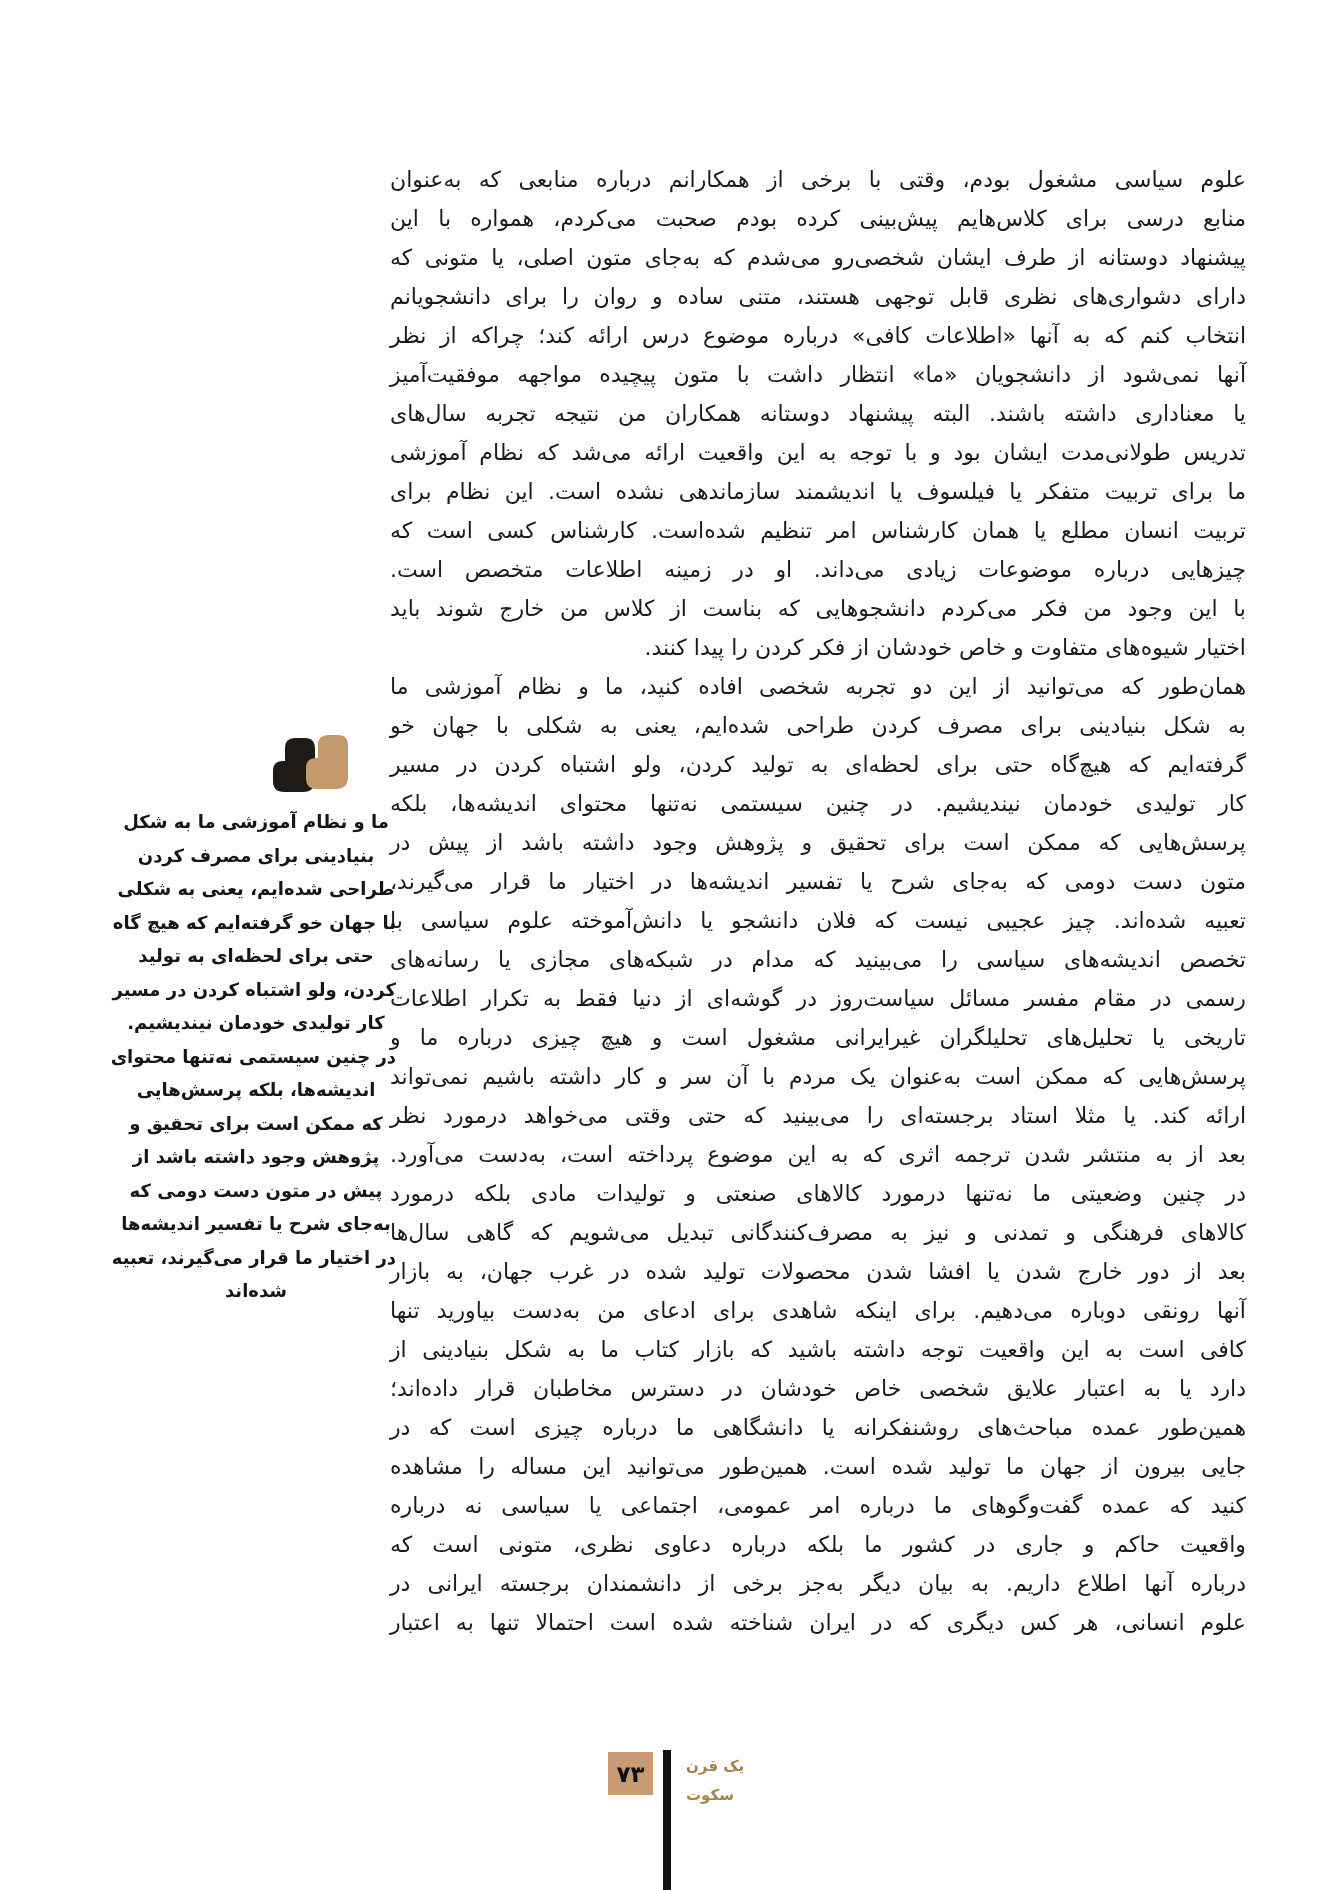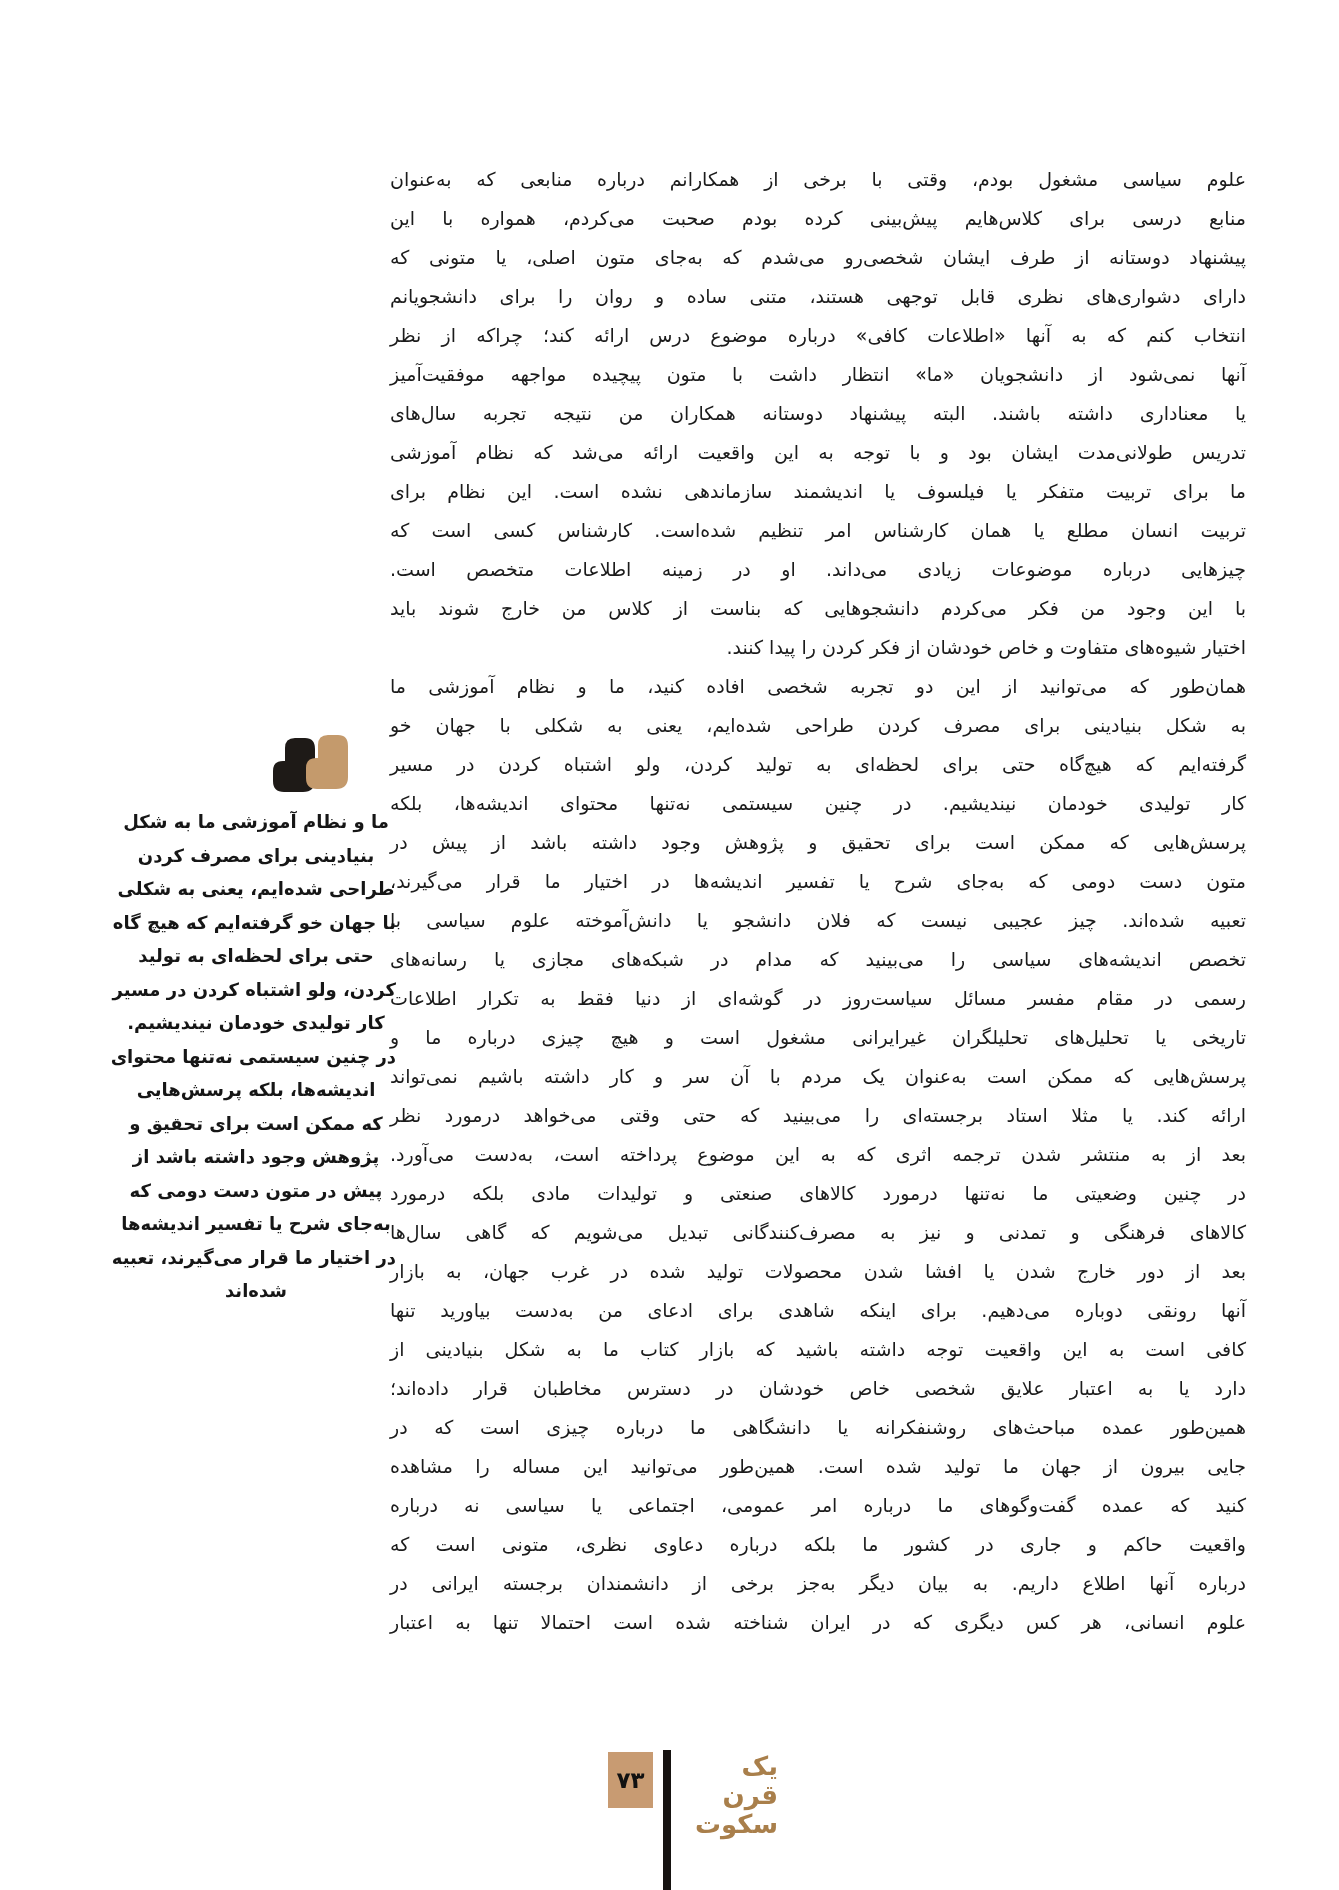--- a/index.html
+++ b/index.html
@@ -21,21 +21,21 @@
     position:absolute;
     top:160px;
     right:93px;            
     width:856px;
     direction:rtl;
     color:#1b1b1b;
   }
   .bline{
     height:39px;
     line-height:39px;
-    font-size:19px;
+    font-size:22px;
     text-align:justify;
     text-align-last:justify;
     white-space:normal;
     overflow:visible;
   }
   .bline.pend{
     text-align:right;
     text-align-last:right;
   }
   
@@ -66,21 +66,21 @@
     text-align:center;
     white-space:nowrap;
     color:#161616;
   }
   
   .page-num-box{
     position:absolute;
     left:608px;
     top:1752px;
     width:45px;
-    height:56px;
+    height:43px;
     background:#c89b72;
     display:flex;
     align-items:center;
     justify-content:center;
     font-size:23px;
     font-weight:700;
     color:#111111;
   }
   .footer-bar{
     position:absolute;
@@ -89,23 +89,23 @@
     width:8px;
     height:140px;
     background:#161311;
   }
   .footer-title{
     position:absolute;
     left:686px;
     top:1752px;
     width:92px;
     direction:rtl;
-    text-align:right;
+    text-align:left;
     font-weight:700;
-    font-size:26px;
+    font-size:15px;
     line-height:29px;
     color:#a97f4b;
   }
 </style>
 </head>
 <body>
 
 <div class="page">
 
   <div class="body-col">

